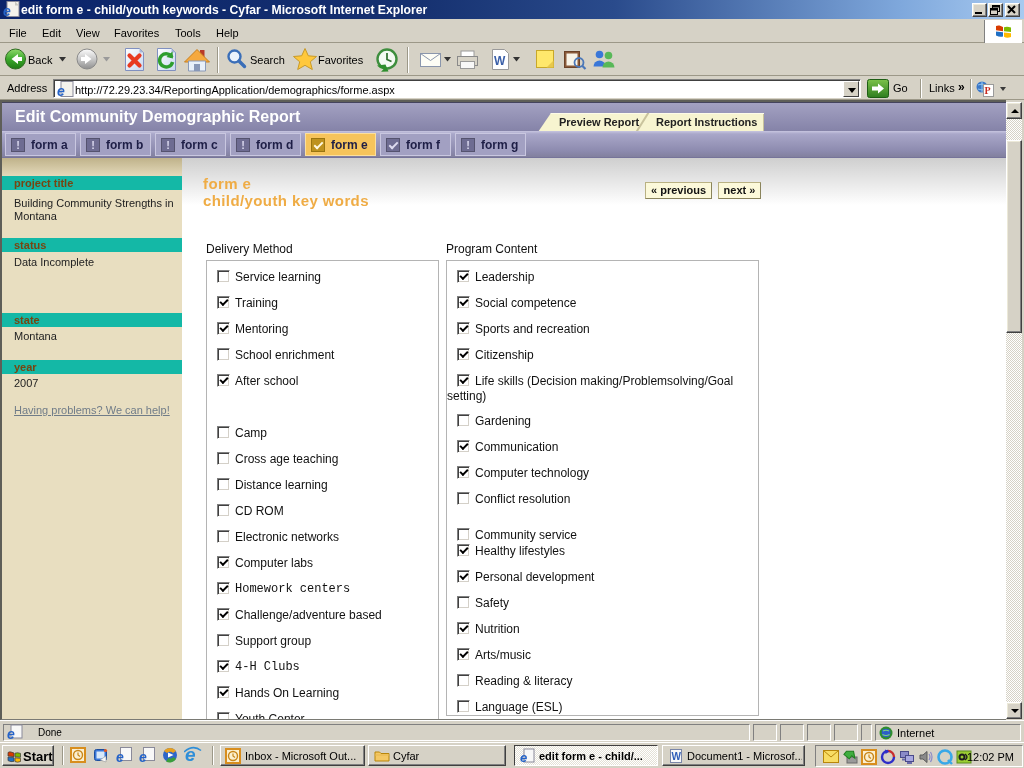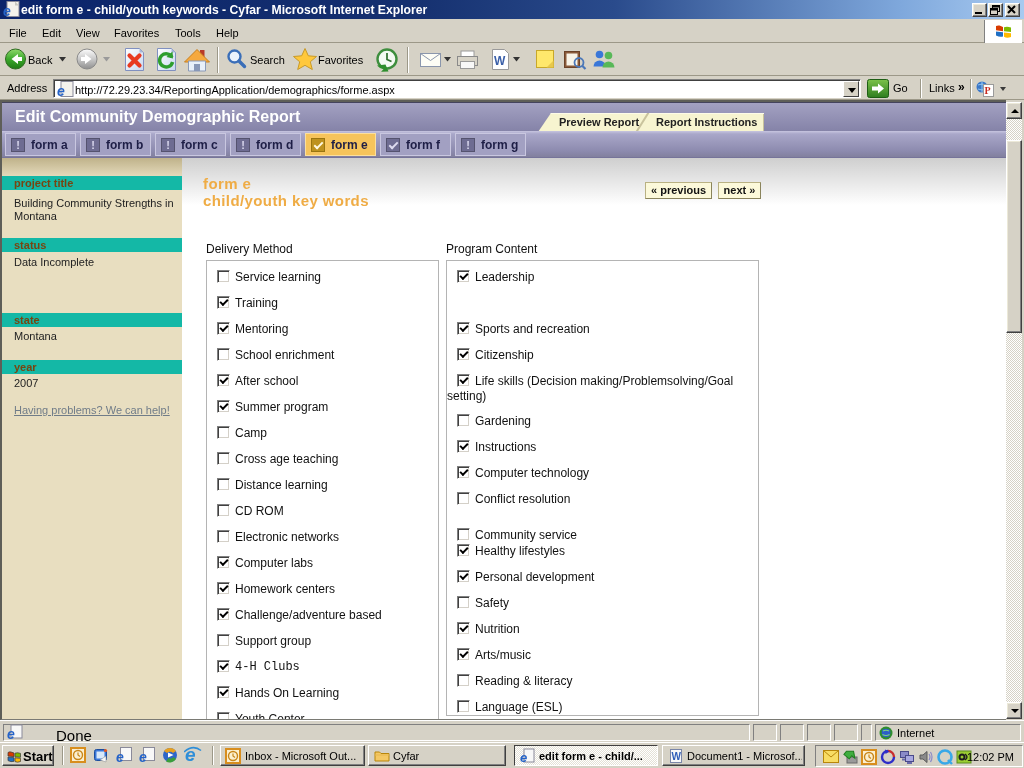--- a/index.html
+++ b/index.html
@@ -346,24 +346,20 @@
             <span class="cblab">Mentoring</span>
           </div>
           <div class="cbrow" style="left: 10px; top: 87px; width: 220px; height: 16px;">
             <span class="cb"></span>
             <span class="cblab">School enrichment</span>
           </div>
           <div class="cbrow" style="left: 10px; top: 113px; width: 220px; height: 16px;">
             <span class="cb ck"></span>
             <span class="cblab">After school</span>
           </div>
-          <div class="cbrow" style="left: 10px; top: 139px; width: 220px; height: 16px;">
-            <span class="cb ck"></span>
-            <span class="cblab">Summer program</span>
-          </div>
           <div class="cbrow" style="left: 10px; top: 165px; width: 220px; height: 16px;">
             <span class="cb"></span>
             <span class="cblab">Camp</span>
           </div>
           <div class="cbrow" style="left: 10px; top: 191px; width: 220px; height: 16px;">
             <span class="cb"></span>
             <span class="cblab">Cross age teaching</span>
           </div>
           <div class="cbrow" style="left: 10px; top: 217px; width: 220px; height: 16px;">
             <span class="cb"></span>
@@ -374,21 +370,21 @@
             <span class="cblab">CD ROM</span>
           </div>
           <div class="cbrow" style="left: 10px; top: 269px; width: 220px; height: 16px;">
             <span class="cb"></span>
             <span class="cblab">Electronic networks</span>
           </div>
           <div class="cbrow" style="left: 10px; top: 295px; width: 220px; height: 16px;">
             <span class="cb ck"></span>
             <span class="cblab">Computer labs</span>
           </div>
-          <div class="cbrow" style="left: 10px; top: 321px; width: 220px; height: 16px;">
+          <div class="cbrow" style="left: 10px; top: 321px; width: 220px; height: 16px; font-family: Liberation Mono, monospace;">
             <span class="cb ck"></span>
             <span class="cblab">Homework centers</span>
           </div>
           <div class="cbrow" style="left: 10px; top: 347px; width: 220px; height: 16px;">
             <span class="cb ck"></span>
             <span class="cblab">Challenge/adventure based</span>
           </div>
           <div class="cbrow" style="left: 10px; top: 373px; width: 220px; height: 16px;">
             <span class="cb"></span>
             <span class="cblab">Support group</span>
@@ -404,40 +400,44 @@
           <div class="cbrow" style="left: 10px; top: 451px; width: 220px; height: 16px;">
             <span class="cb"></span>
             <span class="cblab">Youth Center</span>
           </div>
         </div>
       <div class="abs listbox" id="rbox" style="left:264px; width:313px; height:456px;">
           <div class="cbrow" style="left: 10px; top: 9px; width: 300px; height: 16px;">
             <span class="cb ck"></span>
             <span class="cblab">Leadership</span>
           </div>
+          <div class="cbrow" style="left: 10px; top: 35px; width: 300px; height: 16px;">
+            <span class="cb ck"></span>
+            <span class="cblab">Social competence</span>
+          </div>
           <div class="cbrow" style="left: 10px; top: 61px; width: 300px; height: 16px;">
             <span class="cb ck"></span>
             <span class="cblab">Sports and recreation</span>
           </div>
           <div class="cbrow" style="left: 10px; top: 87px; width: 300px; height: 16px;">
             <span class="cb ck"></span>
             <span class="cblab">Citizenship</span>
           </div>
           <div class="cbrow" style="left: 10px; top: 113px; width: 300px; height: 16px;">
             <span class="cb ck"></span>
             <span class="cblab">Life skills (Decision making/Problemsolving/Goal</span>
             <div style="position:absolute; left:-10px; top:15px; font-size:12px; color:#111;">setting)</div>
           </div>
           <div class="cbrow" style="left: 10px; top: 153px; width: 300px; height: 16px;">
             <span class="cb"></span>
             <span class="cblab">Gardening</span>
           </div>
           <div class="cbrow" style="left: 10px; top: 179px; width: 300px; height: 16px;">
             <span class="cb ck"></span>
-            <span class="cblab">Instructions</span>
+            <span class="cblab">Communication</span>
           </div>
           <div class="cbrow" style="left: 10px; top: 205px; width: 300px; height: 16px;">
             <span class="cb ck"></span>
             <span class="cblab">Computer technology</span>
           </div>
           <div class="cbrow" style="left: 10px; top: 231px; width: 300px; height: 16px;">
             <span class="cb"></span>
             <span class="cblab">Conflict resolution</span>
           </div>
           <div class="cbrow" style="left: 10px; top: 267px; width: 300px; height: 16px;">
@@ -491,21 +491,21 @@
     <div class="abs spanel" style="left:753px; width:24px;"></div>
     <div class="abs spanel" style="left:780px; width:24px;"></div>
     <div class="abs spanel" style="left:807px; width:24px;"></div>
     <div class="abs spanel" style="left:834px; width:24px;"></div>
     <div class="abs spanel" style="left:861px; width:11px;"></div>
     <div class="abs spanel" style="left:875px; width:146px;"></div>
     <svg class="abs" style="left:7px; top:3px;" width="16" height="16">
       <rect x="4" y="1" width="11" height="13" fill="#F8F8F8" stroke="#8A8A9A"></rect>
       <text x="0" y="15" font-family="Liberation Sans" font-size="14" font-weight="bold" font-style="italic" fill="#2563C8">e</text>
     </svg>
-    <div class="abs" style="left:44px; top:6px; font-size:15px;padding-left:12px;">Done</div>
+    <div class="abs" style="left:26px; top:6px; font-size:10px;padding-left:12px;">Done</div>
     <svg class="abs" style="left:879px; top:5px;" width="14" height="14">
       <circle cx="7" cy="7" r="6.5" fill="#2E8E2E"></circle>
       <path d="M3 4 Q7 1.5 11 4 Q12 7 10.5 10 Q7 12.5 3.5 10 Q2 7 3 4" fill="#2E5EC8"></path>
       <path d="M4 5 Q7 3.5 10 5 M3.5 8.5 Q7 10.5 10.5 8.5" stroke="#7FD87F" stroke-width="1.2" fill="none"></path>
     </svg>
     <div class="abs" style="left:897px; top:6px; font-size:11px;text-align:right;">Internet</div>
   </div>
 
   <div class="abs" id="taskbar">
     <div class="abs" id="startbtn">

